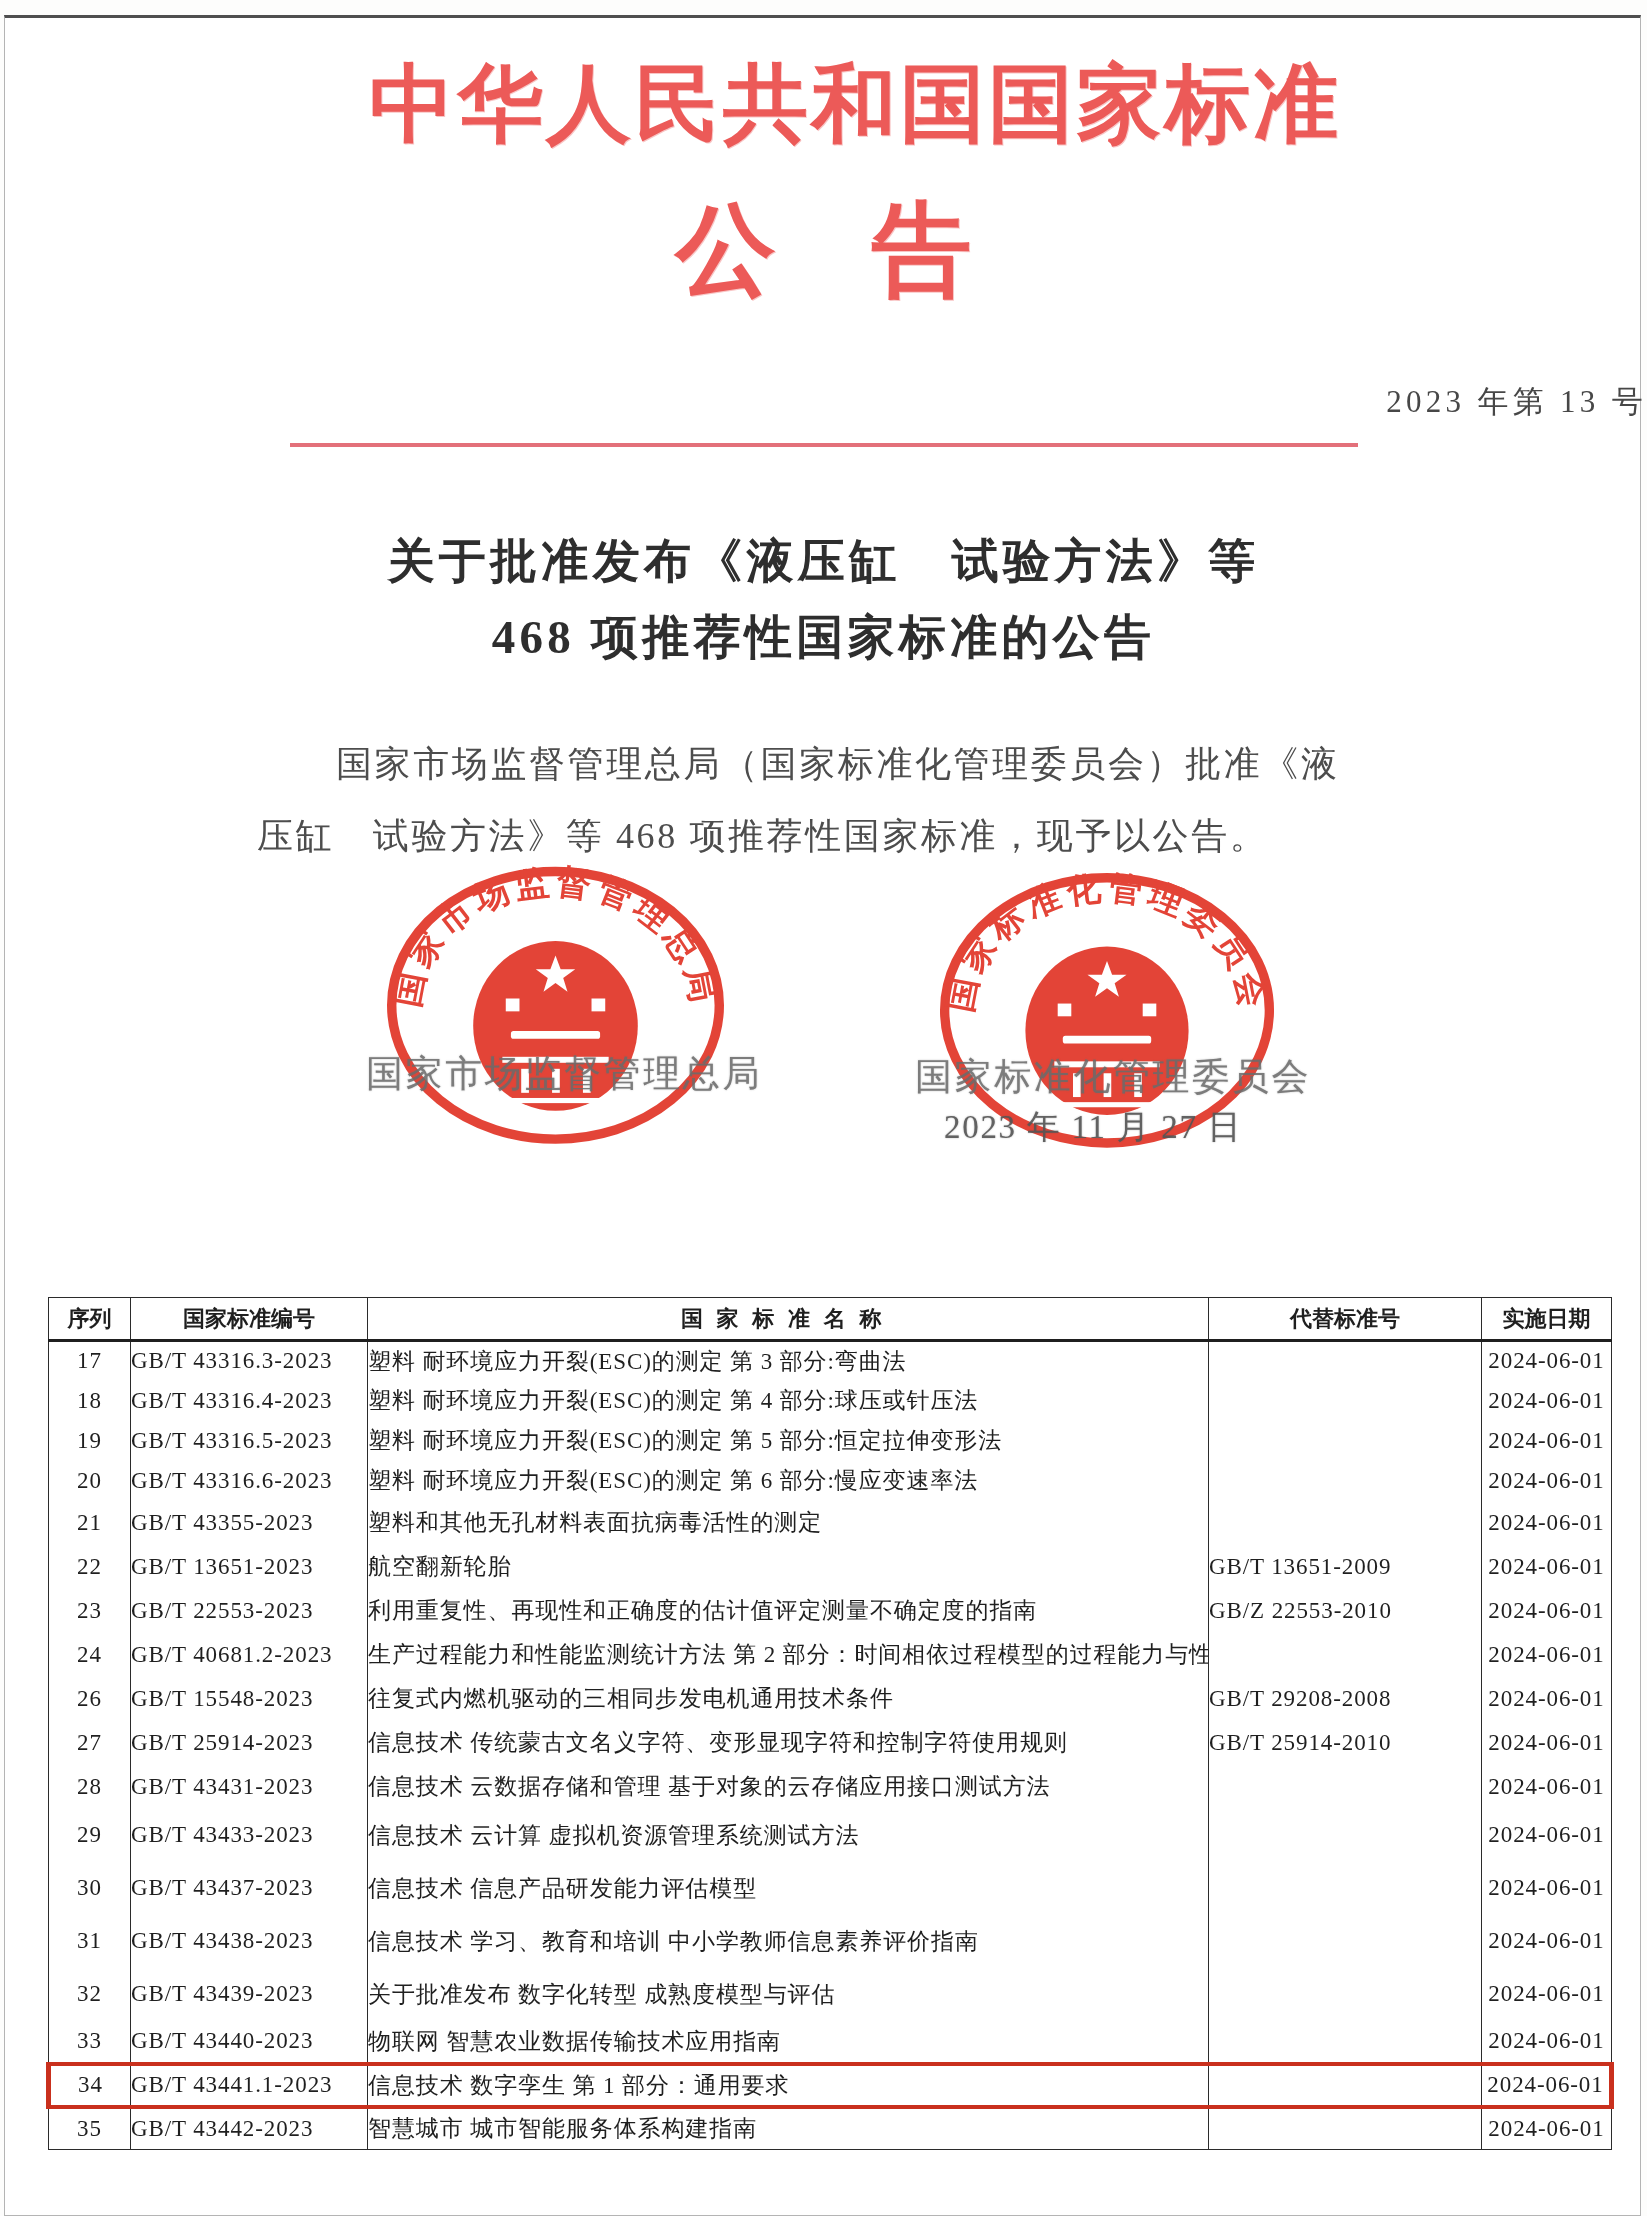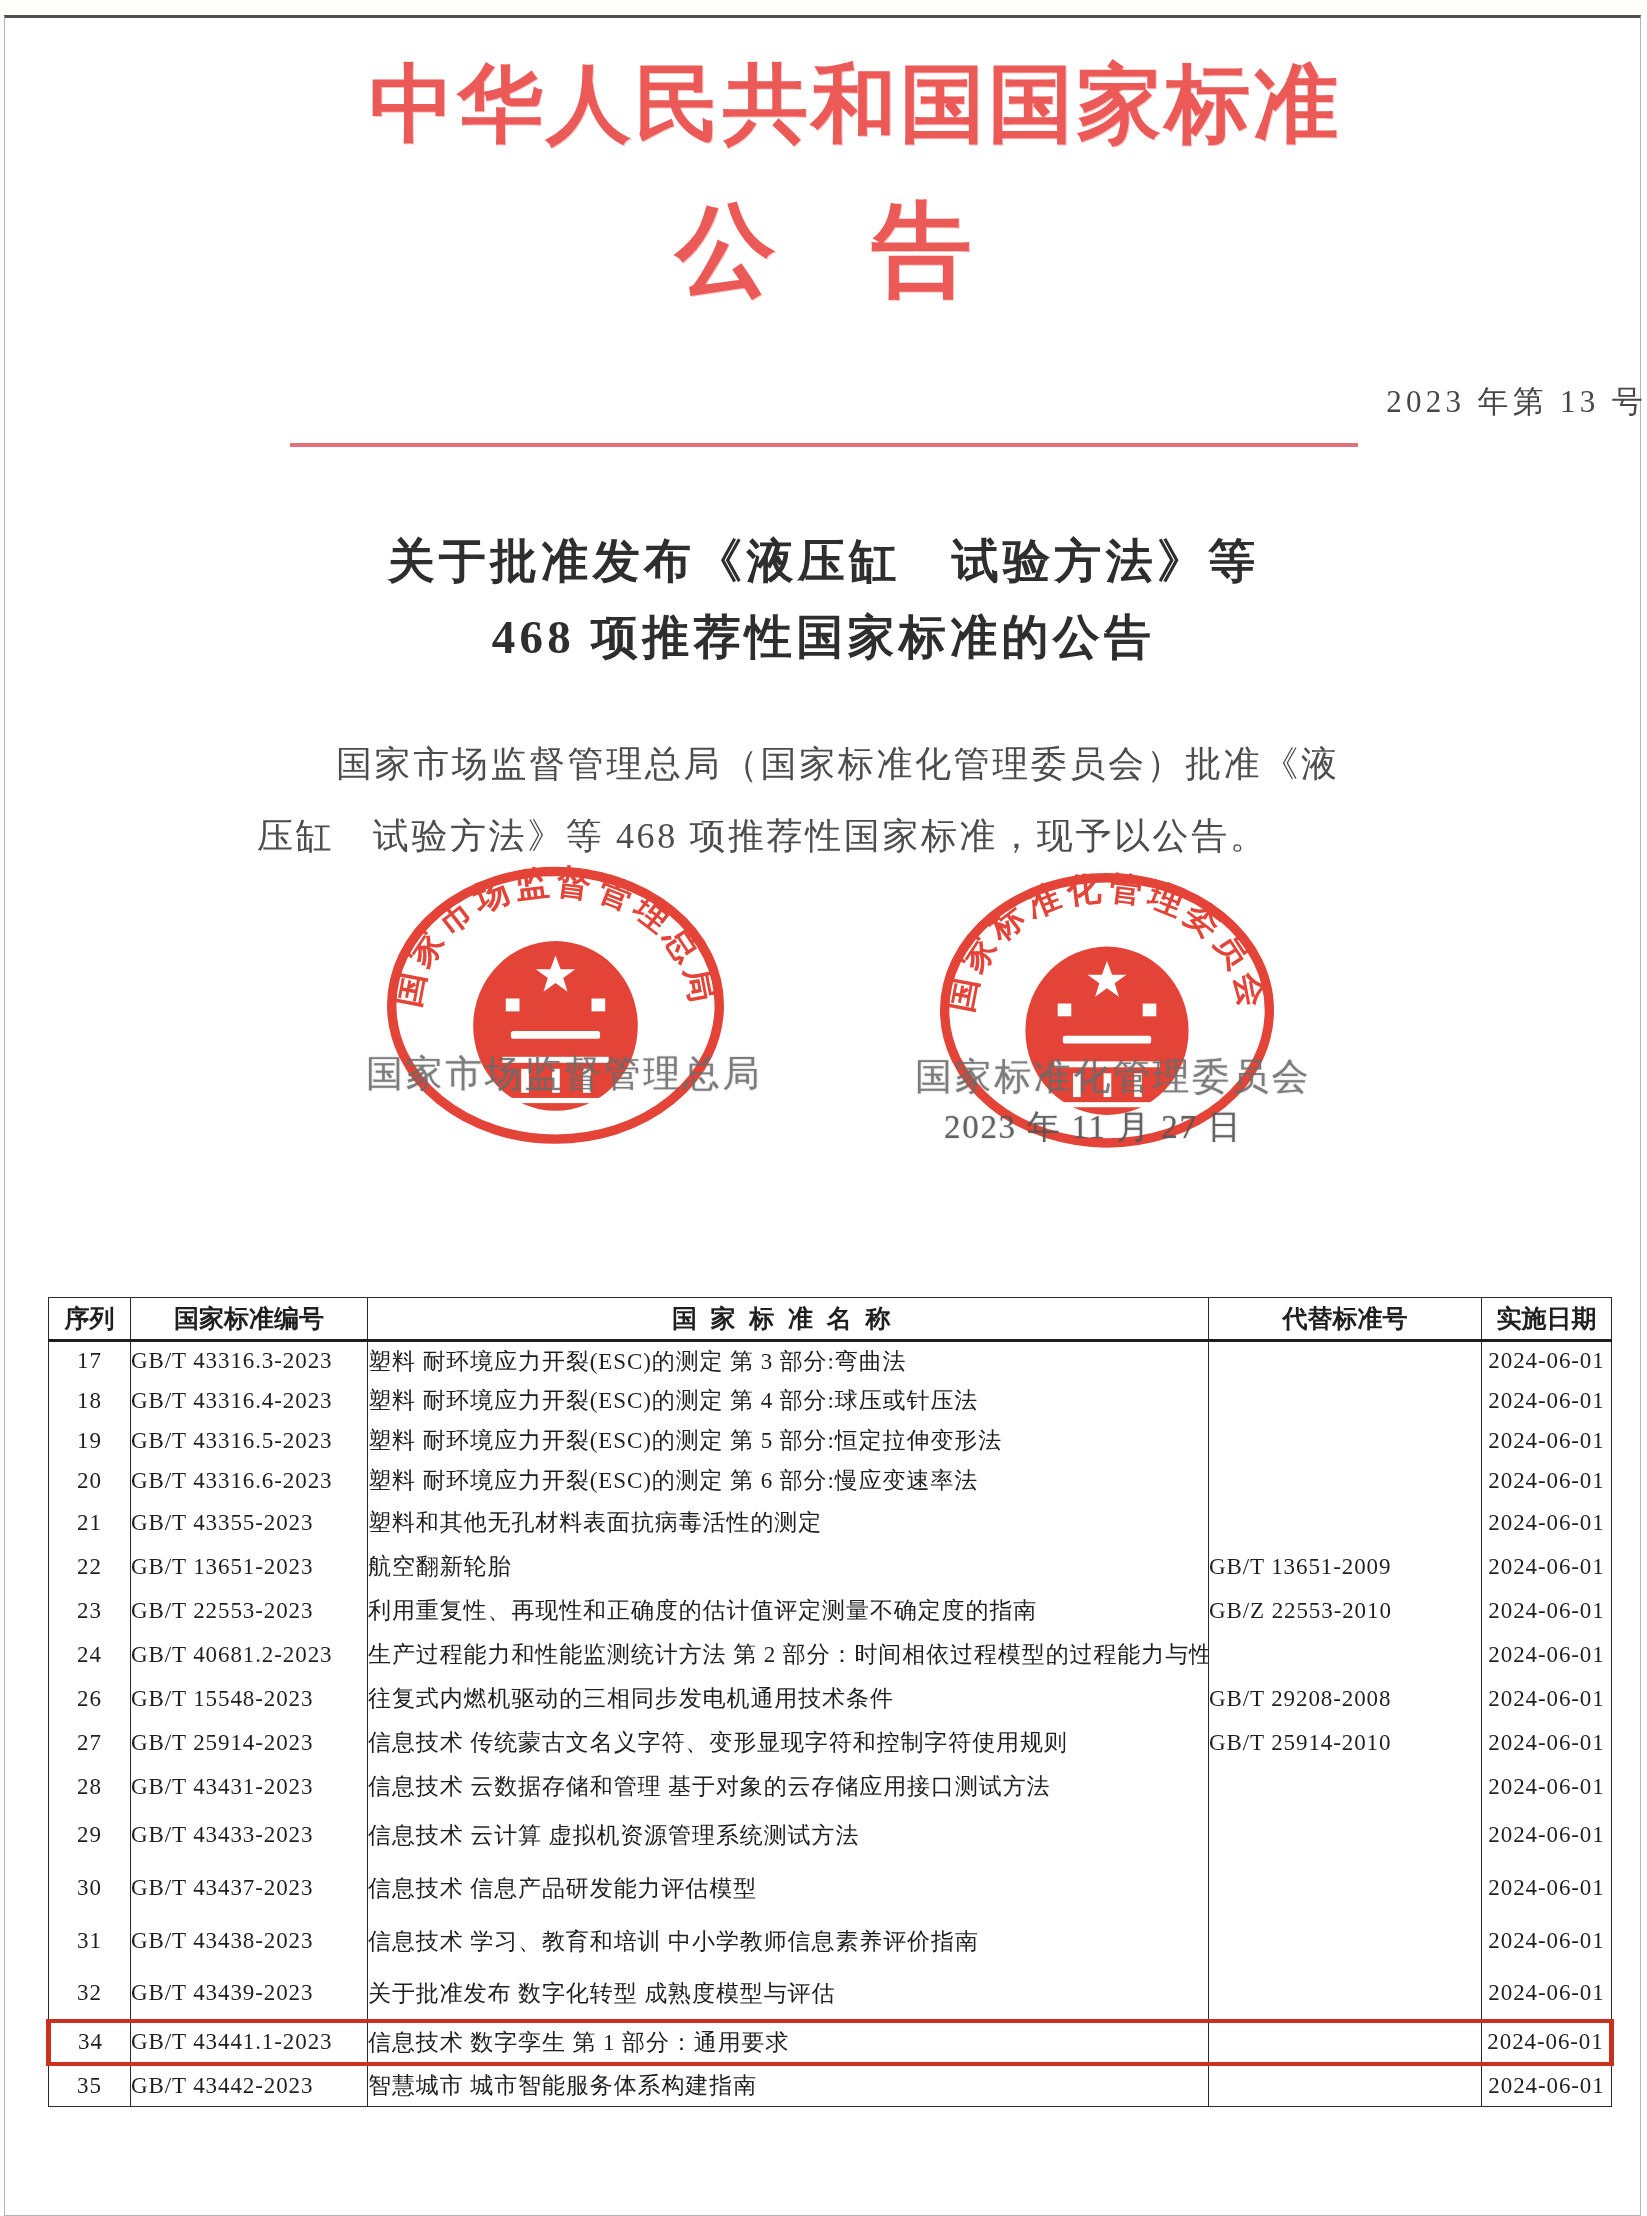--- a/index.html
+++ b/index.html
@@ -67,21 +67,21 @@
     opacity:.92;text-shadow:0 0 1.7px rgba(85,85,85,.5);
   }
   
   table.std{
     position:absolute;left:46px;top:1297px;width:1563px;
     border-collapse:collapse;table-layout:fixed;
     border:1.7px solid #2b2b2b;background:transparent;
   }
   table.std th{
     font-family:"Liberation Sans","DejaVu Sans",sans-serif;
-    font-size:25px;font-weight:bold;color:#1f1f1f;
+    font-size:22px;font-weight:bold;color:#1f1f1f;
     height:41px;border-bottom:3.4px solid #1f1f1f;
     padding:0;text-align:center;
   }
   table.std th.col-name{letter-spacing:13.7px;}
   table.std td{
     font-size:23px;color:#1f1f1f;padding:0;vertical-align:middle;
     overflow:hidden;white-space:nowrap;
   }
   table.std th + th, table.std td + td{border-left:1.7px solid #2b2b2b;}
   td.col-seq{text-align:center;letter-spacing:0.9px;}
@@ -276,20 +276,27 @@
         <td class="col-replaces"></td>
         <td class="col-date">2024-06-01</td>
       </tr>
       <tr>
         <td class="col-seq">32</td>
         <td class="col-code">GB/T 43439-2023</td>
         <td class="col-name">关于批准发布 数字化转型 成熟度模型与评估</td>
         <td class="col-replaces"></td>
         <td class="col-date">2024-06-01</td>
       </tr>
+      <tr>
+        <td class="col-seq">33</td>
+        <td class="col-code">GB/T 43440-2023</td>
+        <td class="col-name">物联网 智慧农业数据传输技术应用指南</td>
+        <td class="col-replaces"></td>
+        <td class="col-date">2024-06-01</td>
+      </tr>
       <tr class="row-highlight">
         <td class="col-seq">34</td>
         <td class="col-code">GB/T 43441.1-2023</td>
         <td class="col-name">信息技术 数字孪生 第 1 部分：通用要求</td>
         <td class="col-replaces"></td>
         <td class="col-date">2024-06-01</td>
       </tr>
       <tr>
         <td class="col-seq">35</td>
         <td class="col-code">GB/T 43442-2023</td>

